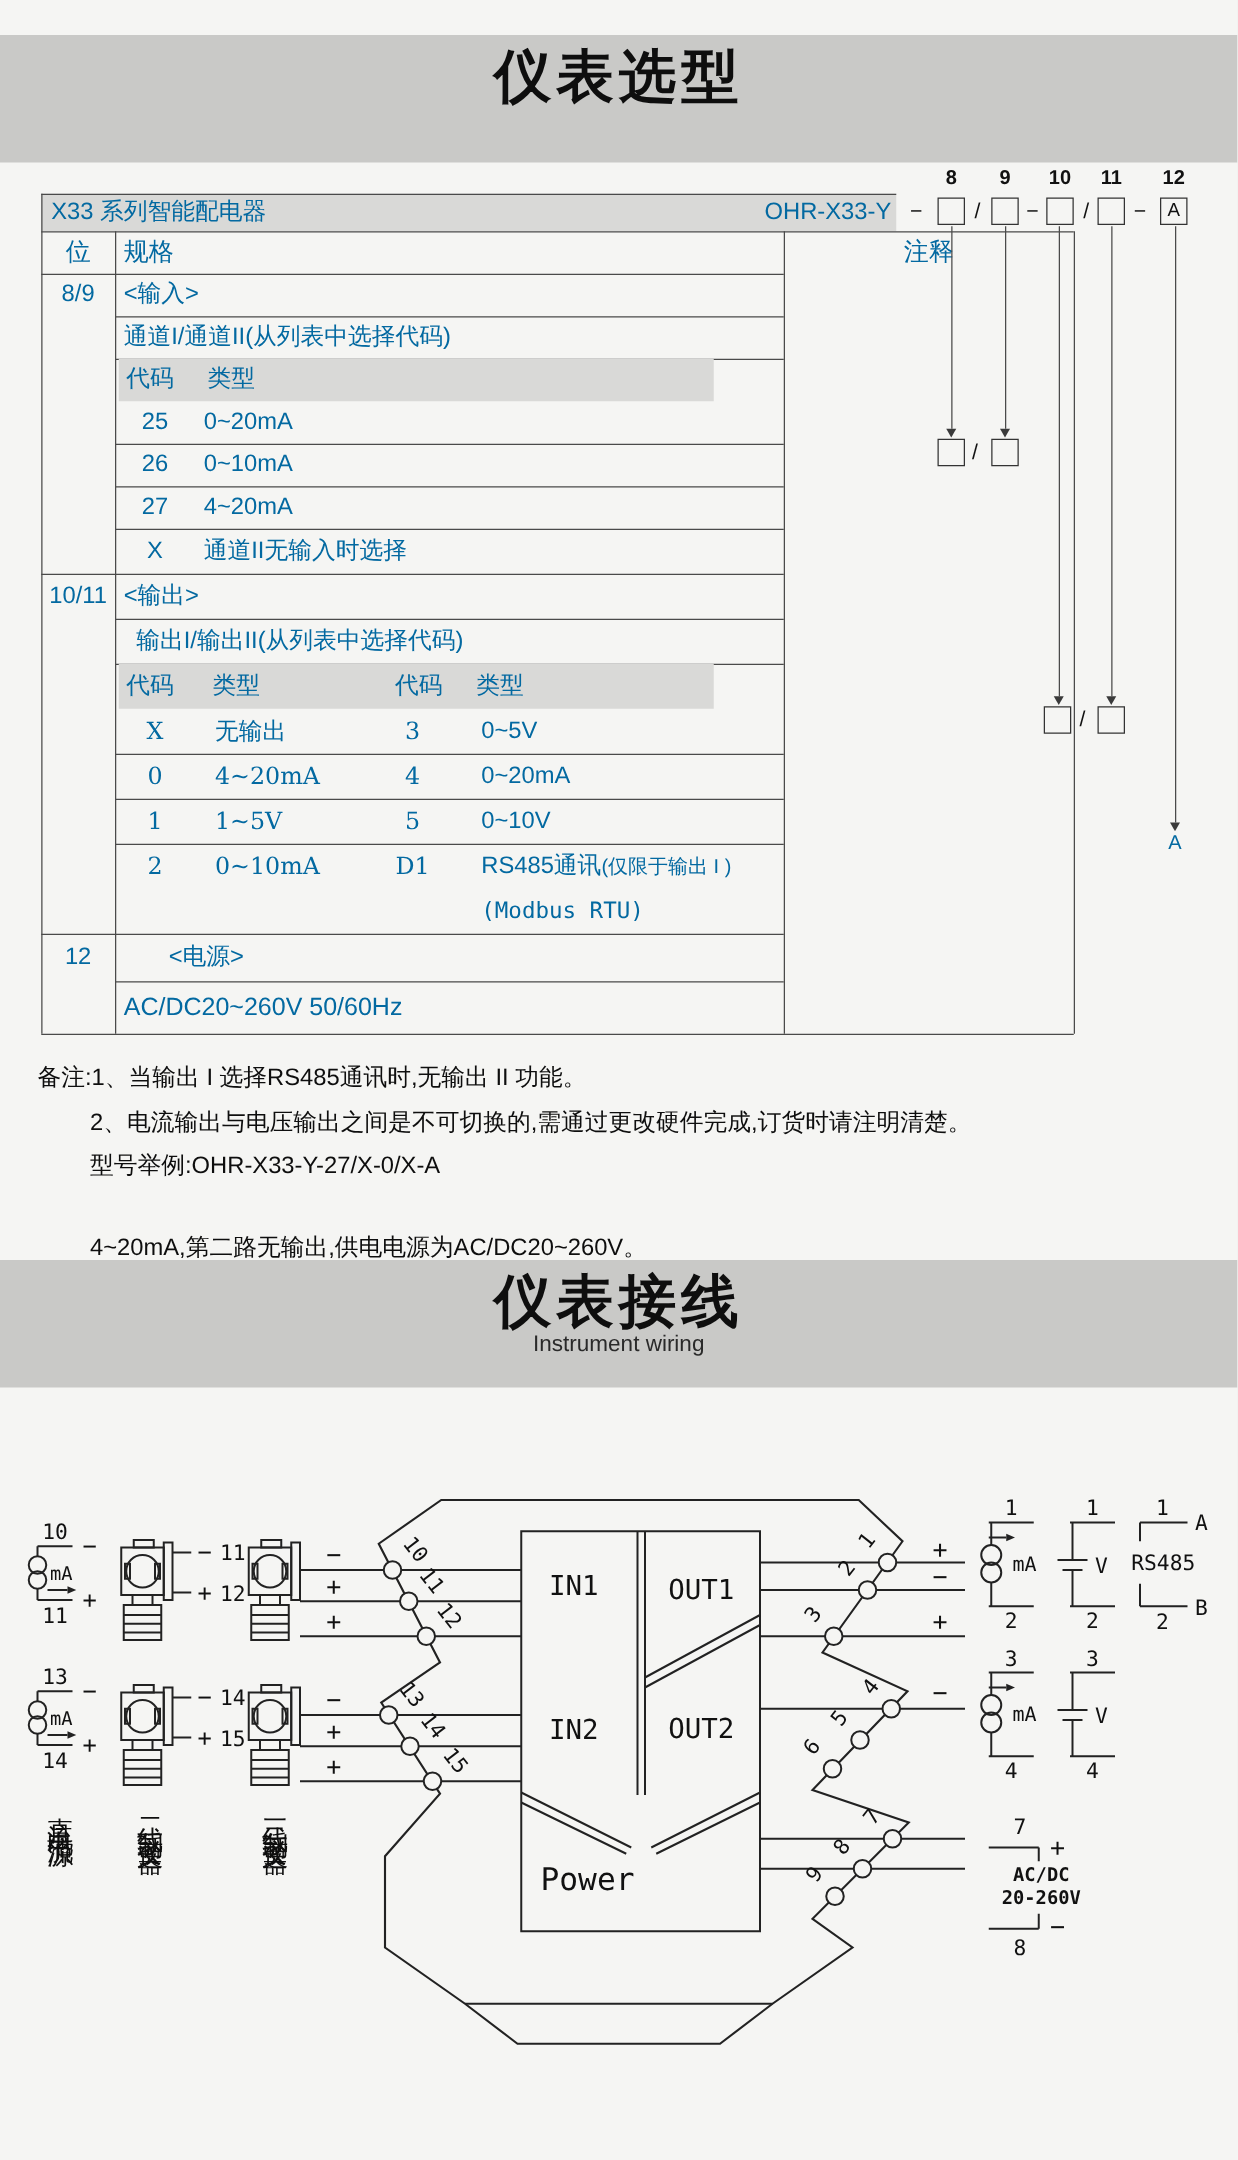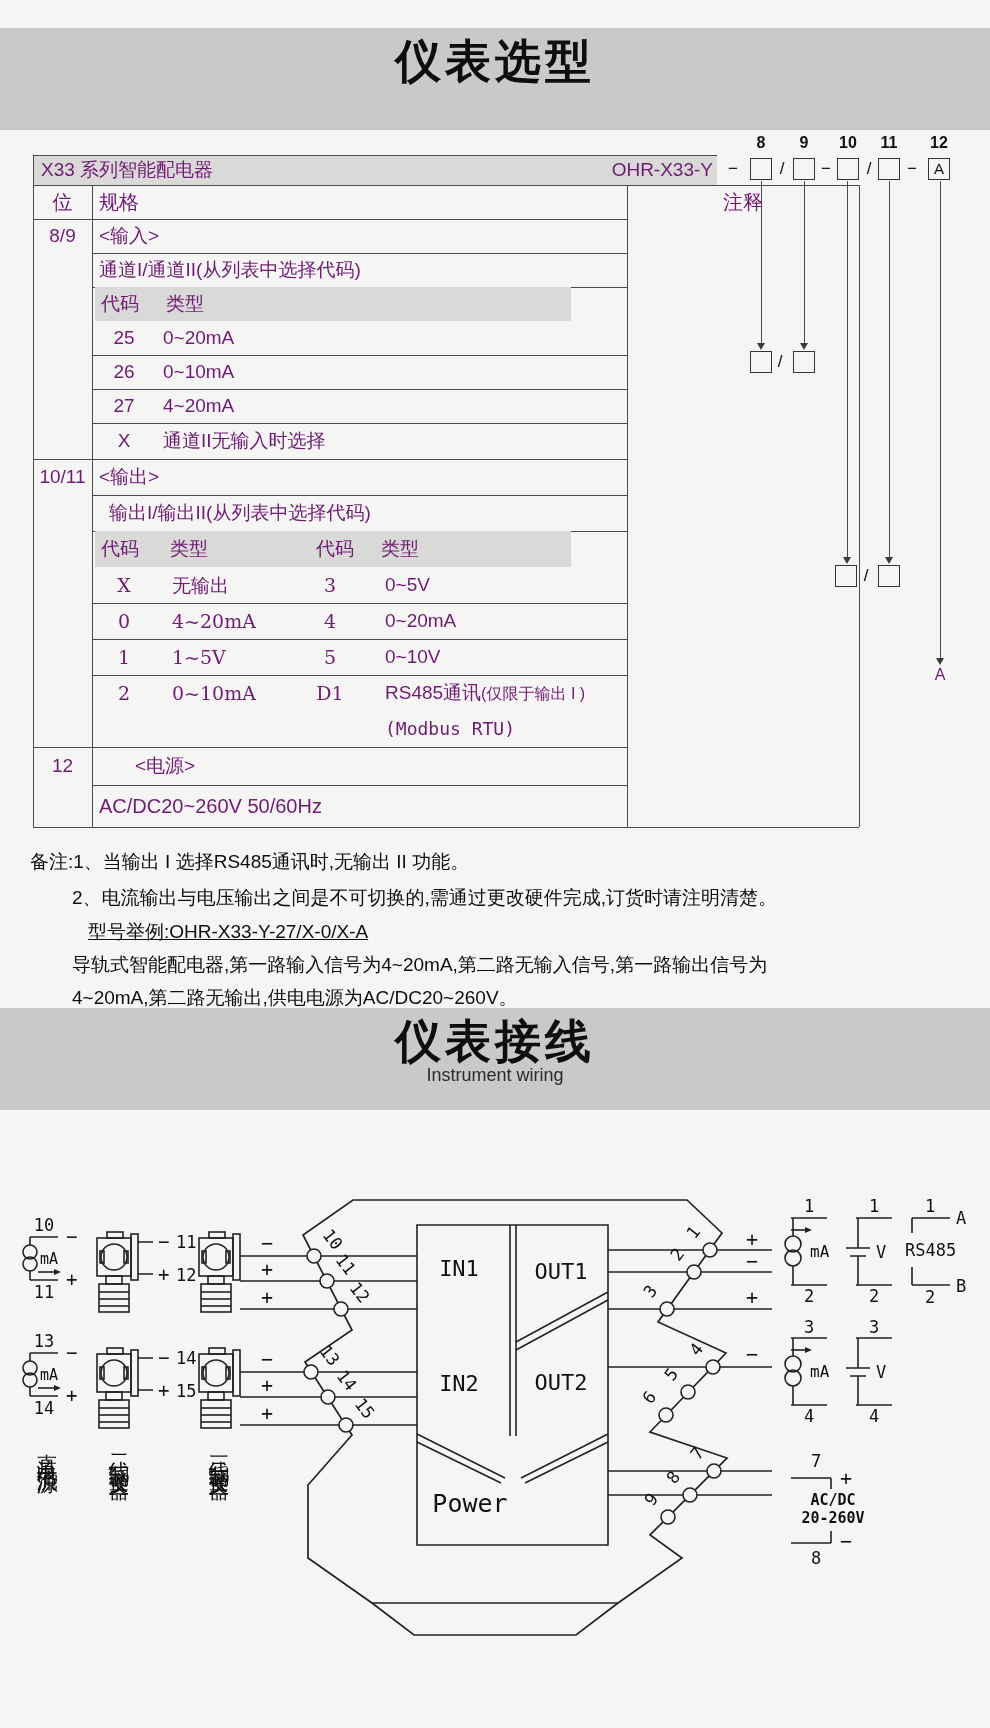--- a/index.html
+++ b/index.html
@@ -4,21 +4,21 @@
 <style>
   html,body{margin:0;padding:0;}
   body{font-family:"Liberation Sans","DejaVu Sans",sans-serif;background:#e8e8e6;}
   .page{position:relative;width:990px;height:1728px;background:#f5f5f3;overflow:hidden;color:#111;}
   .abs{position:absolute;}
   .banner{position:absolute;left:0;width:990px;height:102px;background:#c9c9c7;text-align:center;}
   .banner-title{font-size:46px;font-weight:bold;color:#0e0e0e;letter-spacing:4px;padding-top:8px;line-height:1.1;}
   .banner-sub{font-size:18px;color:#2a2a2a;margin-top:-2px;}
   .hl{position:absolute;background:#4a4a4a;height:1px;}
   .vl{position:absolute;background:#4a4a4a;width:1px;}
-  .cell{position:absolute;white-space:nowrap;font-size:19px;color:#701a75;}
+  .cell{position:absolute;white-space:nowrap;font-size:19px;color:#0369a1;}
   .ctr{text-align:center;}
   .grayrow{position:absolute;background:#d9d9d7;}
   .mbox{position:absolute;width:22px;height:22px;border:1.4px solid #333;background:#f5f5f3;box-sizing:border-box;text-align:center;line-height:20px;font-size:15px;}
   .digit{position:absolute;width:30px;text-align:center;font-size:16px;font-weight:bold;top:-21px;}
   .sep{position:absolute;width:14px;text-align:center;font-size:17px;}
   .arrowdn{position:absolute;width:0;height:0;border-left:4px solid transparent;border-right:4px solid transparent;border-top:7px solid #3a3a3a;}
   .serif{font-family:"DejaVu Serif","Liberation Serif",serif;}
   .mono{font-family:"DejaVu Sans Mono","Liberation Mono",monospace;}
   .note-line{position:absolute;font-size:19px;white-space:nowrap;color:#0e0e0e;}
   .vcap{position:absolute;writing-mode:vertical-rl;text-orientation:upright;font-size:21px;letter-spacing:5px;color:#0e0e0e;font-weight:500;}
@@ -148,22 +148,21 @@
     <span class="sep" style="left:826px;top:410px;height:23px;line-height:22px;">/</span>
     <div class="mbox" style="left:845px;top:410px;"></div>
 
     <div class="vl" style="left:907px;top:26px;height:477px;"></div>
     <div class="arrowdn" style="left:903px;top:503px;"></div>
     <div class="cell ctr" style="left:899px;top:511px;width:16px;font-size:16px;">A</div>
   </div>
 
   <div class="note-line" style="left:30px;top:849px;">备注:1、当输出 I 选择RS485通讯时,无输出 II 功能。</div>
   <div class="note-line" style="left:72px;top:885px;">2、电流输出与电压输出之间是不可切换的,需通过更改硬件完成,订货时请注明清楚。</div>
-  <div class="note-line" style="left:88px;top:919px;text-decoration:underline;">型号举例:OHR-X33-Y-27/X-0/X-A</div>
-  <div class="note-line" style="left:72px;top:952px;">导轨式智能配电器,第一路输入信号为4~20mA,第二路无输入信号,第一路输出信号为</div>
+  <div class="note-line" style="left:72px;top:919px;">型号举例:OHR-X33-Y-27/X-0/X-A</div>
   <div class="note-line" style="left:72px;top:985px;">4~20mA,第二路无输出,供电电源为AC/DC20~260V。</div>
 
   <div class="banner" style="top:1008px;">
     <div class="banner-title">仪表接线</div>
     <div class="banner-sub">Instrument wiring</div>
   </div>
 
   <svg class="abs" style="left:0;top:1140px;" width="990" height="588" viewBox="0 0 990 588" font-family="DejaVu Sans Mono, Liberation Mono, monospace">
     <defs>
       <g id="tx" fill="none" stroke="#222" stroke-width="1.6">

